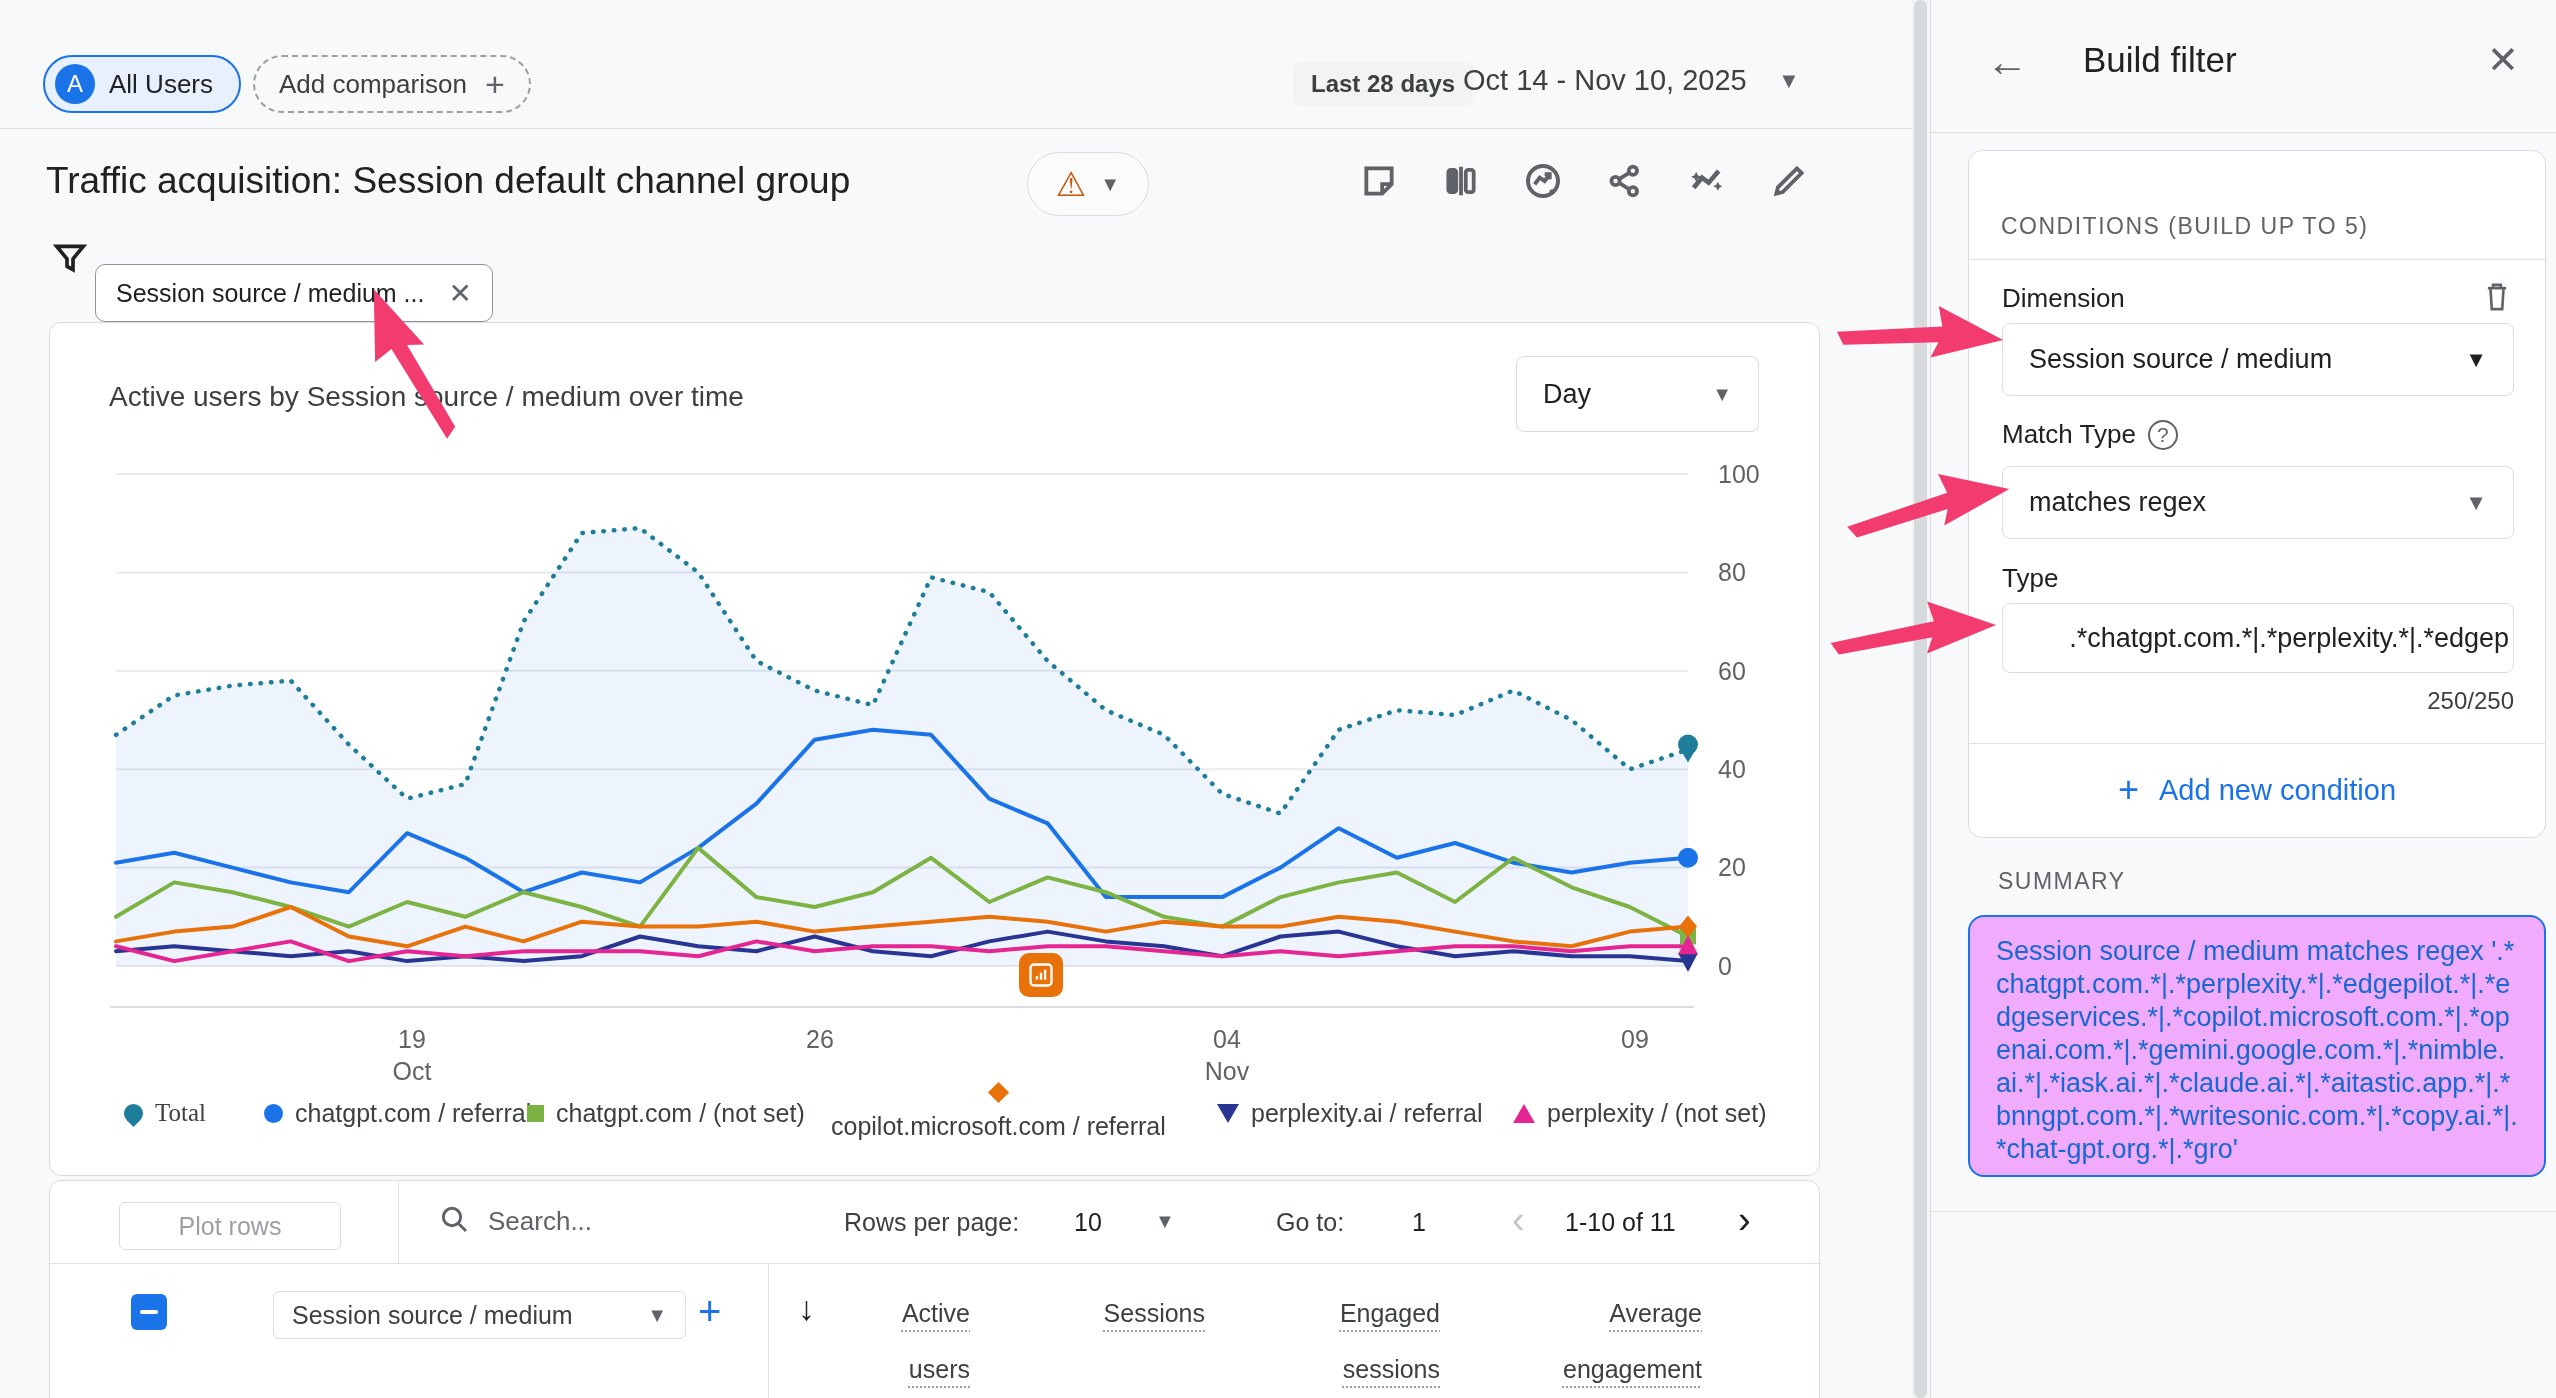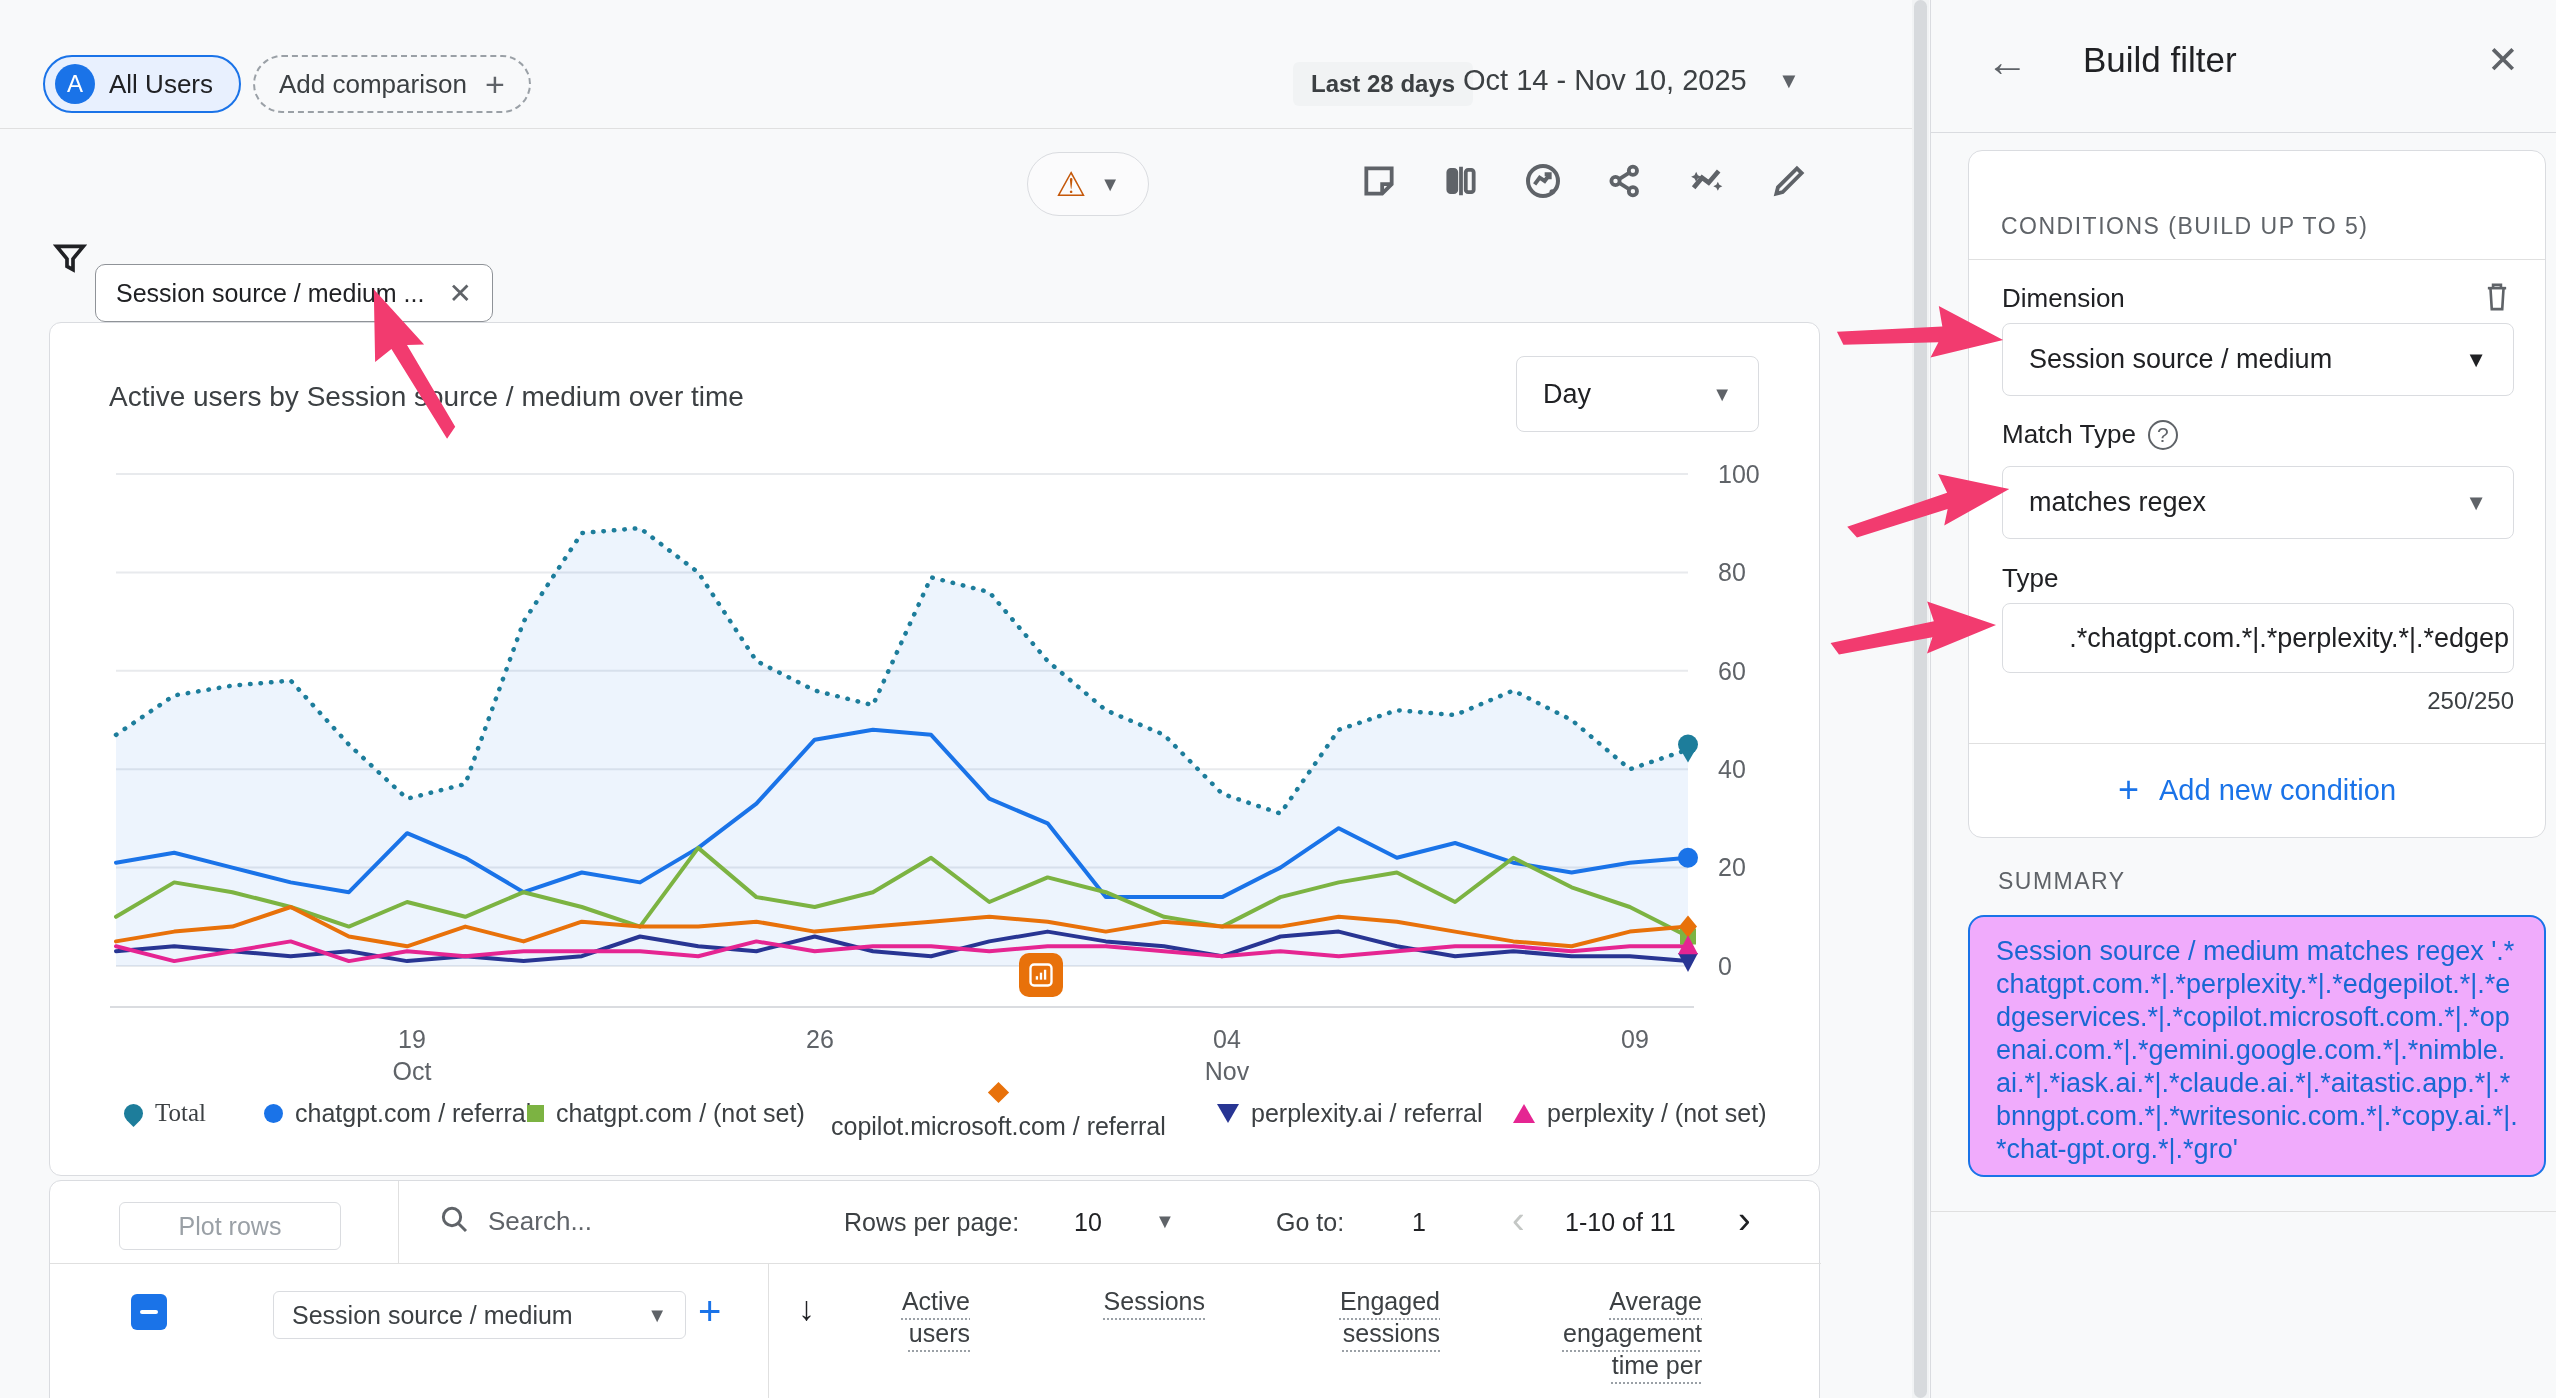--- a/index.html
+++ b/index.html
@@ -80,21 +80,21 @@
   .pg-next { left:1688px; top:18px; font-size:38px; color:#202124; }
   .controls-border { left:0; top:82px; width:1771px; height:1px; background:#e0e0e0; }
   .tbl-checkbox { left:81px; top:113px; width:36px; height:36px; background:#1a73e8; border-radius:6px;
     display:flex; align-items:center; justify-content:center; }
   .tbl-checkbox .dash { width:18px; height:4px; background:#fff; border-radius:2px; }
   .dim-select { left:223px; top:110px; width:413px; height:48px; border:1px solid #dadce0; border-radius:6px;
     display:flex; align-items:center; justify-content:space-between; padding:0 18px; font-size:25px; color:#3c4043; background:#fff; }
   .add-col { left:648px; top:108px; font-size:40px; color:#1a73e8; font-weight:400; }
   .col-divider { left:718px; top:82px; width:1px; height:158px; background:#e0e0e0; }
   .sort-arrow { left:748px; top:108px; font-size:34px; color:#202124; }
-  .col-head { top:104px; text-align:right; font-size:25px; color:#3c4043; line-height:32px;
+  .col-head { top:104px; text-align:right; font-size:25px; color:#3c4043; line-height:56px;
     text-decoration:underline dotted 2px #9aa0a6; text-underline-offset:8px; }
   .col-head.c1 { left:810px; width:110px; } .col-head.c2 { left:1005px; width:150px; }
   .col-head.c3 { left:1260px; width:130px; } .col-head.c4 { left:1467px; width:185px; }
   
   #scrollbar { left:1912px; top:0; width:17px; height:1398px; background:#f1f3f4; }
   #scroll-thumb { left:1914px; top:0; width:13px; height:1398px; background:#d7dadd; border-radius:7px; }
   #panel { left:1930px; top:0; width:626px; height:1398px; background:#f8f9fa; border-left:1px solid #dadce0; }
   .panel-back { left:55px; top:38px; font-size:42px; color:#5f6368; }
   .panel-title { left:152px; top:40px; font-size:35px; color:#202124; }
   .panel-close { left:556px; top:38px; font-size:38px; color:#5f6368; }
@@ -142,20 +142,21 @@
   </div>
   <div class="abs pill-compare">
     <span>Add comparison</span>
     <span class="plus-grey">+</span>
   </div>
   <div class="abs preset-chip">Last 28 days</div>
   <div class="abs date-range">Oct 14 - Nov 10, 2025</div>
   <div class="abs date-caret">▼</div>
   <div class="abs topbar-divider"></div>
 
+  <div class="abs report-title">Traffic acquisition: Session default channel group</div>
   <div class="abs warn-pill">
     <span class="warn-tri">⚠</span>
     <span class="caret-sm">▼</span>
   </div>
   <div class="abs toolbar">
     <div class="tool-btn">
       <svg width="38" height="38" viewBox="0 0 24 24">
           <path d="M4 4h16v10l-6 6H4z"></path>
           <path d="M14 20v-6h6"></path>
         </svg>

